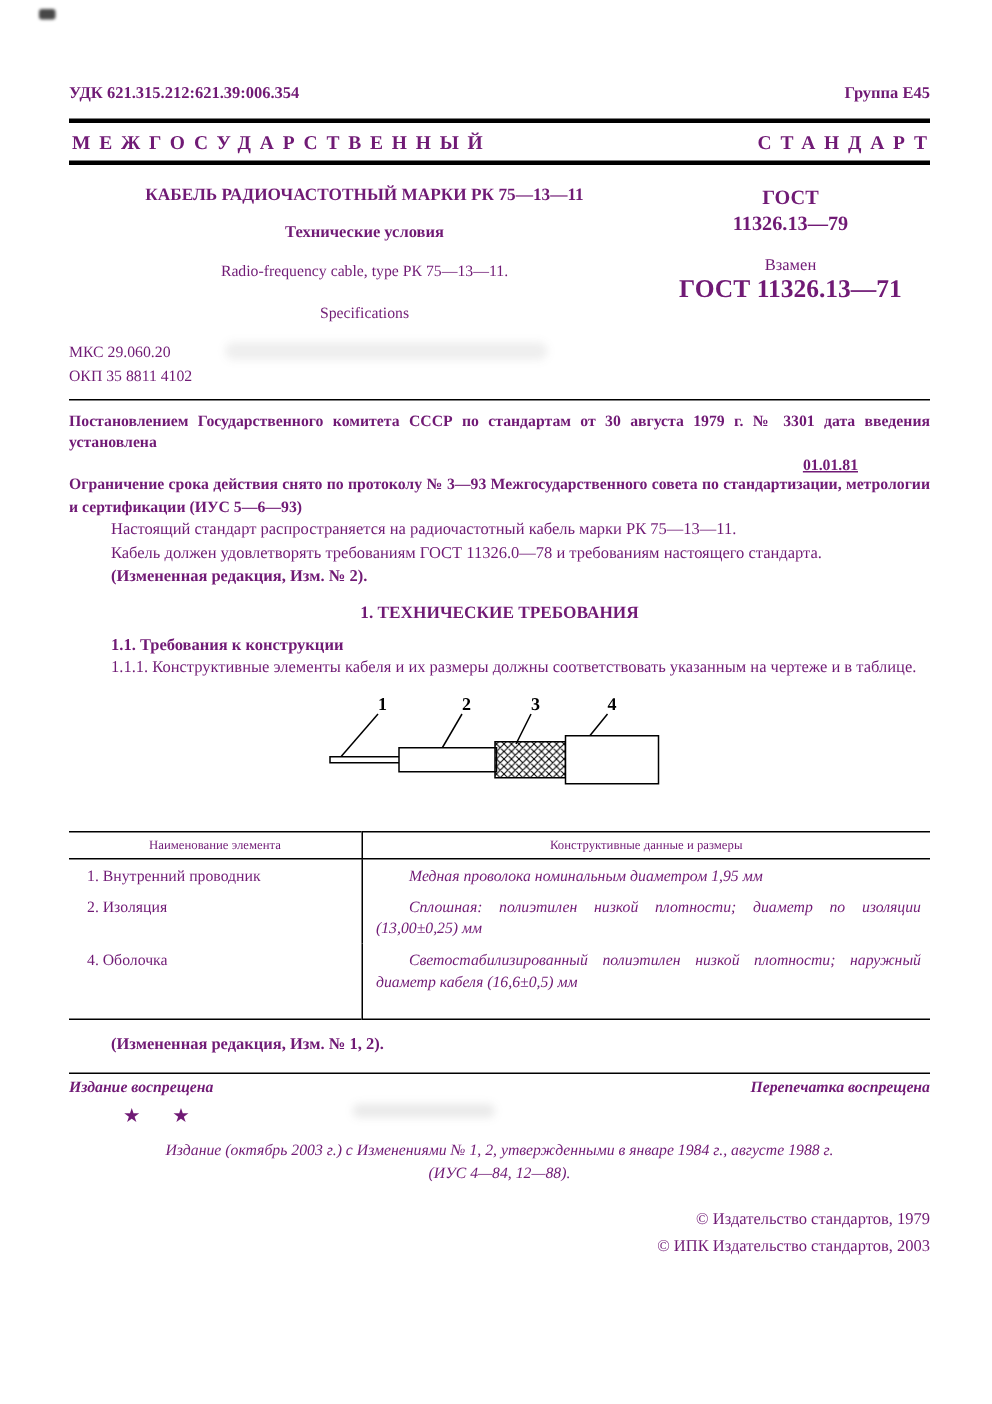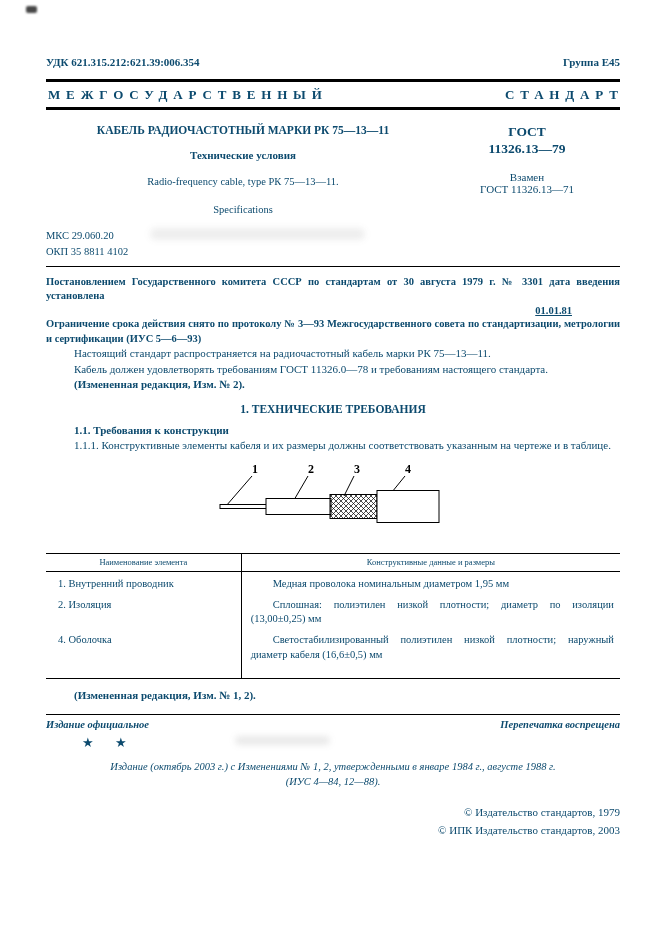--- a/index.html
+++ b/index.html
@@ -3,21 +3,21 @@
 <meta charset="utf-8">
 <style>
   * { box-sizing: border-box; }
   html, body { margin: 0; padding: 0; background: #ffffff; }
   .page {
     position: relative;
     width: 661px; height: 936px;
     background: #fff;
     margin: 0 auto;
     font-family: "Liberation Serif", "DejaVu Serif", serif;
-    color: #0c4a6e;
+    color: #701a75;
     overflow: hidden;
   }
   .content { position: absolute; left: 46px; top: 56px; width: 574px; }
 
   .toprow { display: flex; justify-content: space-between; font-size: 11px; font-weight: bold; }
 
   .banner {
     margin-top: 11px;
     border-top: 3px solid #000;
     border-bottom: 3px solid #000;
@@ -30,21 +30,21 @@
 
   .titleblock { display: flex; margin-top: 14px; }
   .title-left { width: 388px; text-align: center; padding-left: 6px; }
   .t-main { font-size: 11.5px; font-weight: bold; }
   .t-sub  { font-size: 11px;  font-weight: bold; margin-top: 13px; }
   .t-en1  { font-size: 10.5px; margin-top: 15px; }
   .t-en2  { font-size: 10.5px; margin-top: 17px; }
   .title-right { flex: 1; text-align: center; }
   .g1, .g2 { font-size: 13.5px; font-weight: bold; line-height: 1.25; }
   .vz  { font-size: 11px; font-weight: normal; margin-top: 13px; }
-  .vz2 { font-size: 11px; font-weight: normal; }
+  .vz2 { font-size: 17px; font-weight: bold; }
 
   .codes { margin-top: 13px; font-size: 10.5px; line-height: 1.5; }
 
   .rule { border-top: 1px solid #000; margin-top: 6px; }
 
   .decree { margin-top: 8px; font-weight: bold; font-size: 10.5px; text-align: justify; line-height: 1.38; }
   .decree-date { text-align: right; padding-right: 48px; font-weight: bold; font-size: 10.5px;
                  text-decoration: underline; margin: 2px 0 1px 0; }
 
   .para { font-size: 11px; line-height: 1.38; text-align: justify; text-indent: 28px; }
@@ -57,21 +57,21 @@
   .figurewrap { text-align: center; margin: 8px 0 0 0; }
   .figurewrap svg { display: inline-block; }
   .fig-label { font-weight: bold; font-size: 12px; font-family: "Liberation Serif", serif; }
 
   .ctable { width: 100%; border-collapse: collapse; margin-top: 6px;
             border-top: 1.5px solid #000; border-bottom: 1.5px solid #000; }
   .ctable th { font-weight: normal; font-size: 8.5px; text-align: center;
                border-bottom: 1px solid #000; padding: 3px 4px 4px 4px; }
   .ctable th:first-child, .ctable td:first-child { border-right: 1px solid #000; width: 34%; }
   .ctable td { vertical-align: top; font-size: 10.5px; line-height: 1.35; padding: 5px 6px 2px 12px; }
-  .ctable td:last-child { text-indent: 22px; text-align: justify; padding-left: 9px; padding-right: 6px; }
+  .ctable td:last-child { text-indent: 22px; text-align: justify; padding-left: 9px; padding-right: 6px; font-style: italic; }
   .ctable tr:last-child td { padding-bottom: 16px; }
 
   .rev2 { font-weight: bold; font-size: 11px; text-indent: 28px; margin-top: 10px; }
 
   .footrule { border-top: 1.5px solid #000; margin-top: 13px; }
   .foot-row { display: flex; justify-content: space-between; font-weight: bold; font-style: italic;
               font-size: 10.5px; margin-top: 4px; }
   .stars { margin: 5px 0 0 36px; font-size: 13px; letter-spacing: 9px; }
   .edition { text-align: center; font-style: italic; font-size: 10.5px; line-height: 1.45; }
   .edition.first { margin-top: 8px; }
@@ -182,21 +182,21 @@
           <td>Светостабилизированный полиэтилен низкой плотности; наружный диаметр кабеля (16,6±0,5) мм</td>
         </tr>
       </tbody>
     </table>
 
     <div class="rev2">(Измененная редакция, Изм. № 1, 2).</div>
 
     <div class="footrule"></div>
 
     <div class="foot-row">
-      <span>Издание официальное</span>
+      <span>Издание воспрещена</span>
       <span>Перепечатка воспрещена</span>
     </div>
 
     <div class="stars">★ ★</div>
 
     <div class="edition first">Издание (октябрь 2003 г.) с Изменениями № 1, 2, утвержденными в январе 1984 г., августе 1988 г.</div>
     <div class="edition">(ИУС 4—84, 12—88).</div>
 
     <div class="copy">
       <div>© Издательство стандартов, 1979</div>

